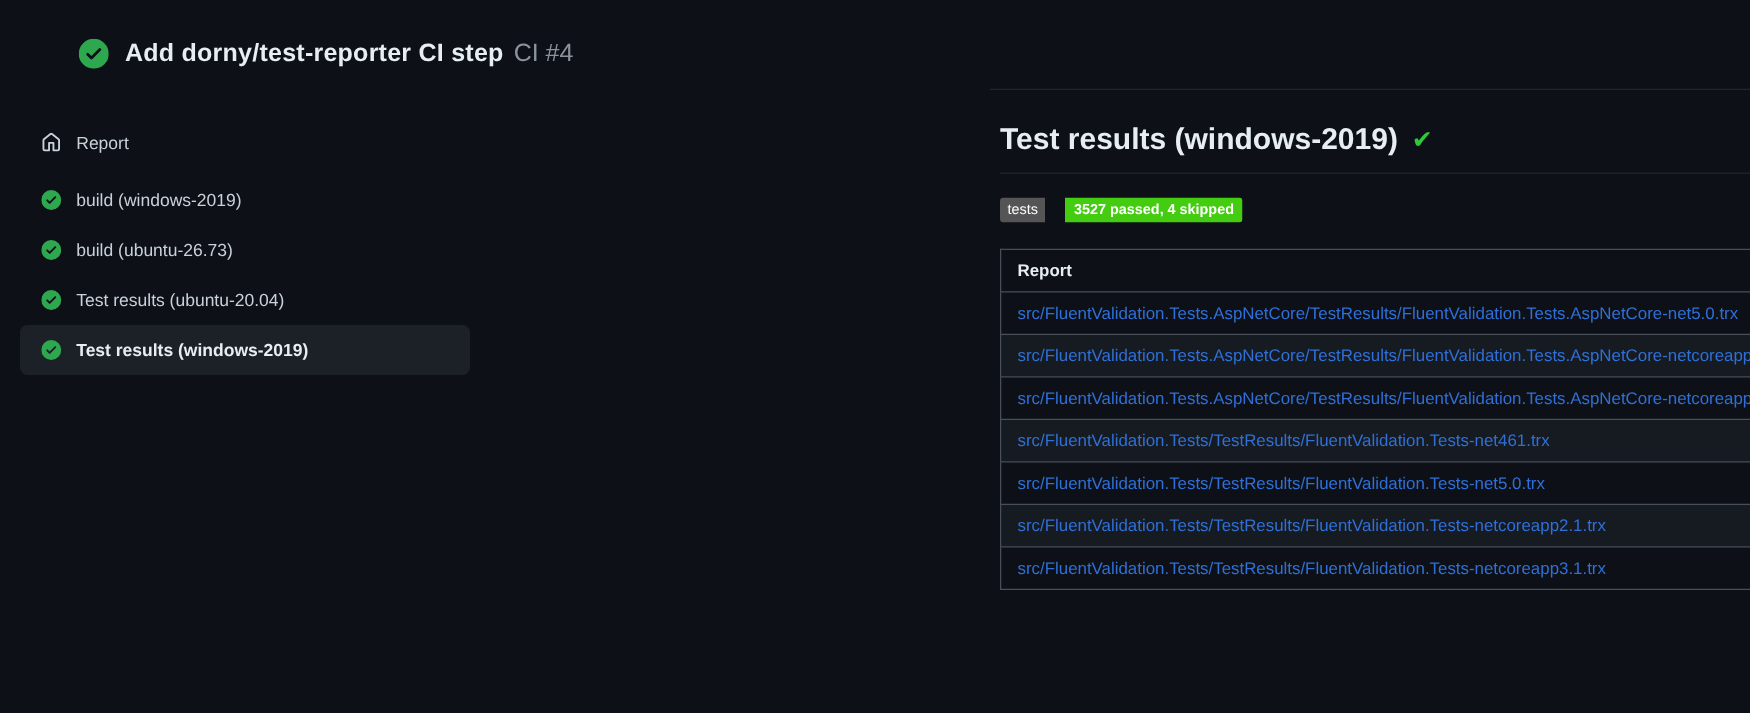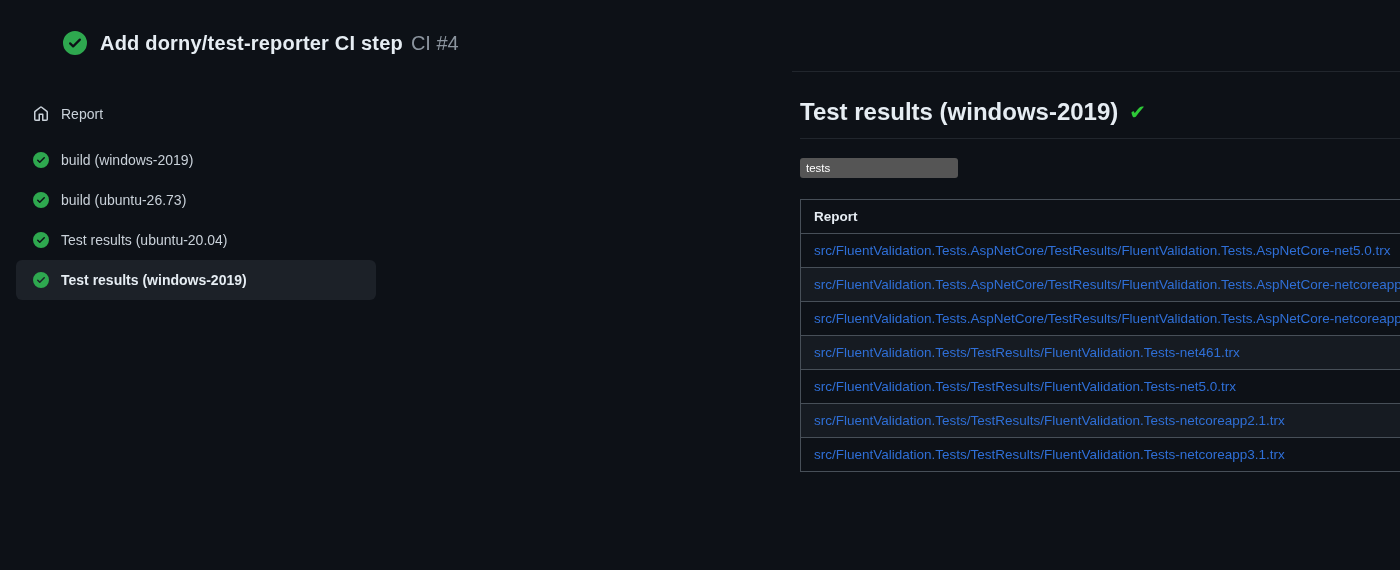--- a/index.html
+++ b/index.html
@@ -53,21 +53,21 @@
   .run-divider{border-bottom:1px solid var(--divider);margin:15px 0 0 392px;}
 
   .report-heading{display:flex;align-items:center;gap:11px;margin:26px 0 0 400px;
                   padding-bottom:12px;border-bottom:1px solid var(--divider);
                   margin-right:0;position:relative;left:0;}
   .report-heading .h-text{font-size:24px;font-weight:700;color:var(--fg);}
   .report-heading .h-check{font-size:20px;font-weight:700;color:var(--check-green);line-height:1;}
 
   
   .badge{display:inline-flex;margin:19px 0 0 400px;height:20px;border-radius:3px;overflow:hidden;
-         font-size:11.5px;line-height:20px;color:#ffffff;flex-direction:column;}
+         font-size:11.5px;line-height:20px;color:#ffffff;}
   .badge .b-label{background:var(--badge-label-bg);padding:0 6px;}
   .badge .b-value{background:var(--badge-value-bg);padding:0 7px;font-weight:700;margin-left:16px;}
 
   
   .results-table{border-collapse:collapse;margin:21px 0 0 400px;width:955px;
                  font-size:13.5px;table-layout:fixed;background:var(--page-bg);}
   .results-table th,.results-table td{border:1px solid var(--table-border);padding:8px 13px;
                  line-height:17px;overflow:hidden;white-space:nowrap;}
   .results-table th{font-weight:700;color:var(--fg);text-align:center;}
   .results-table th.col-report{text-align:left;}

